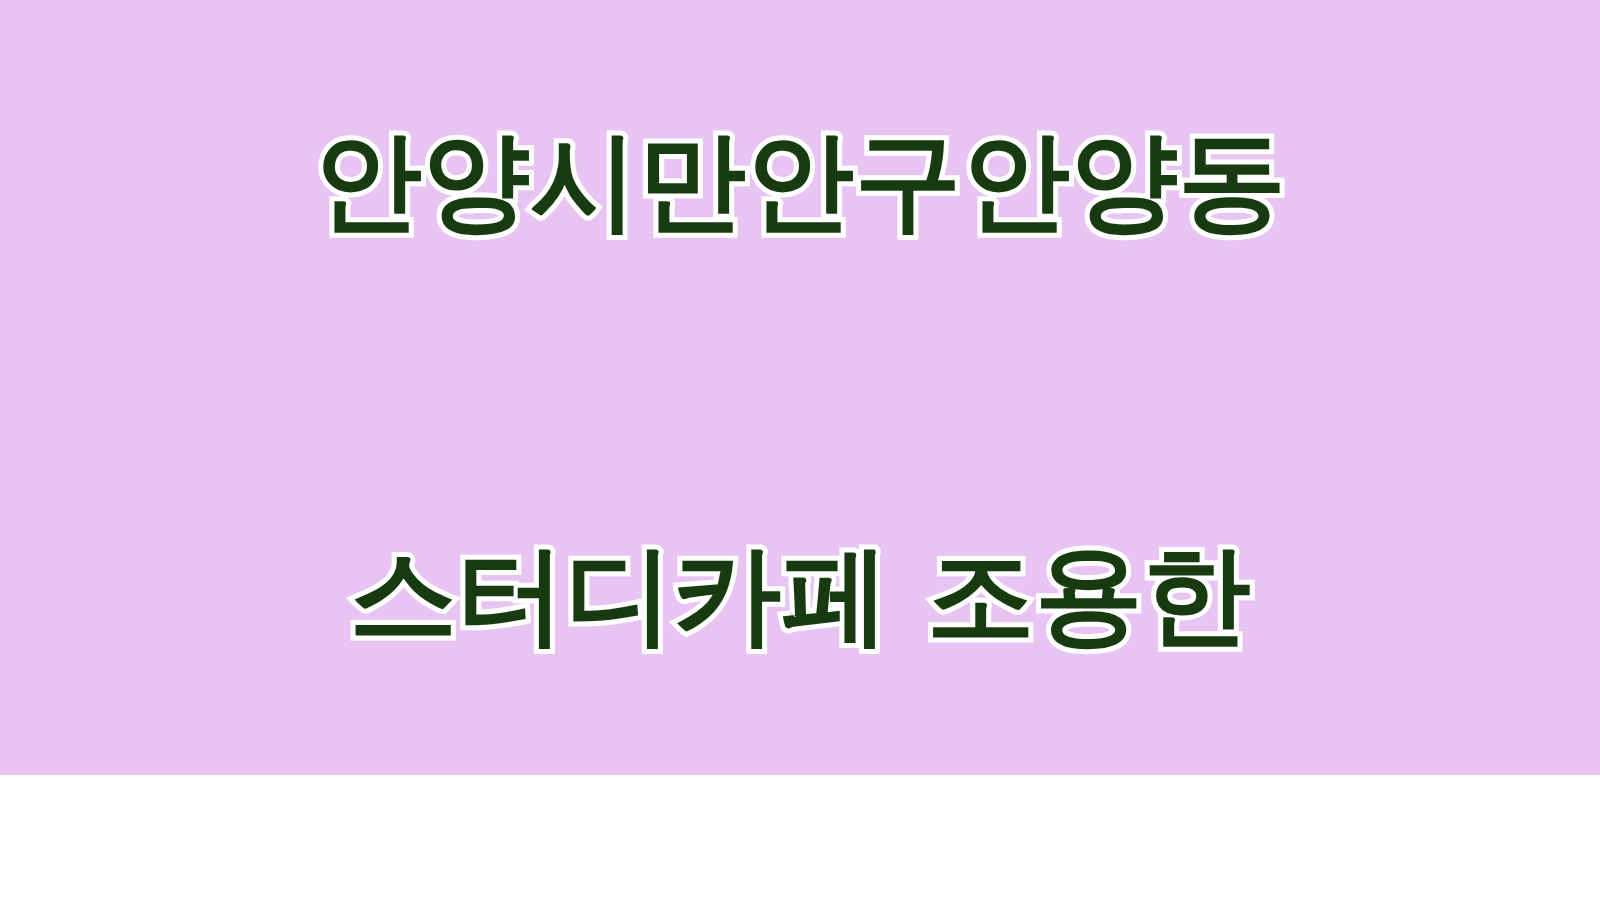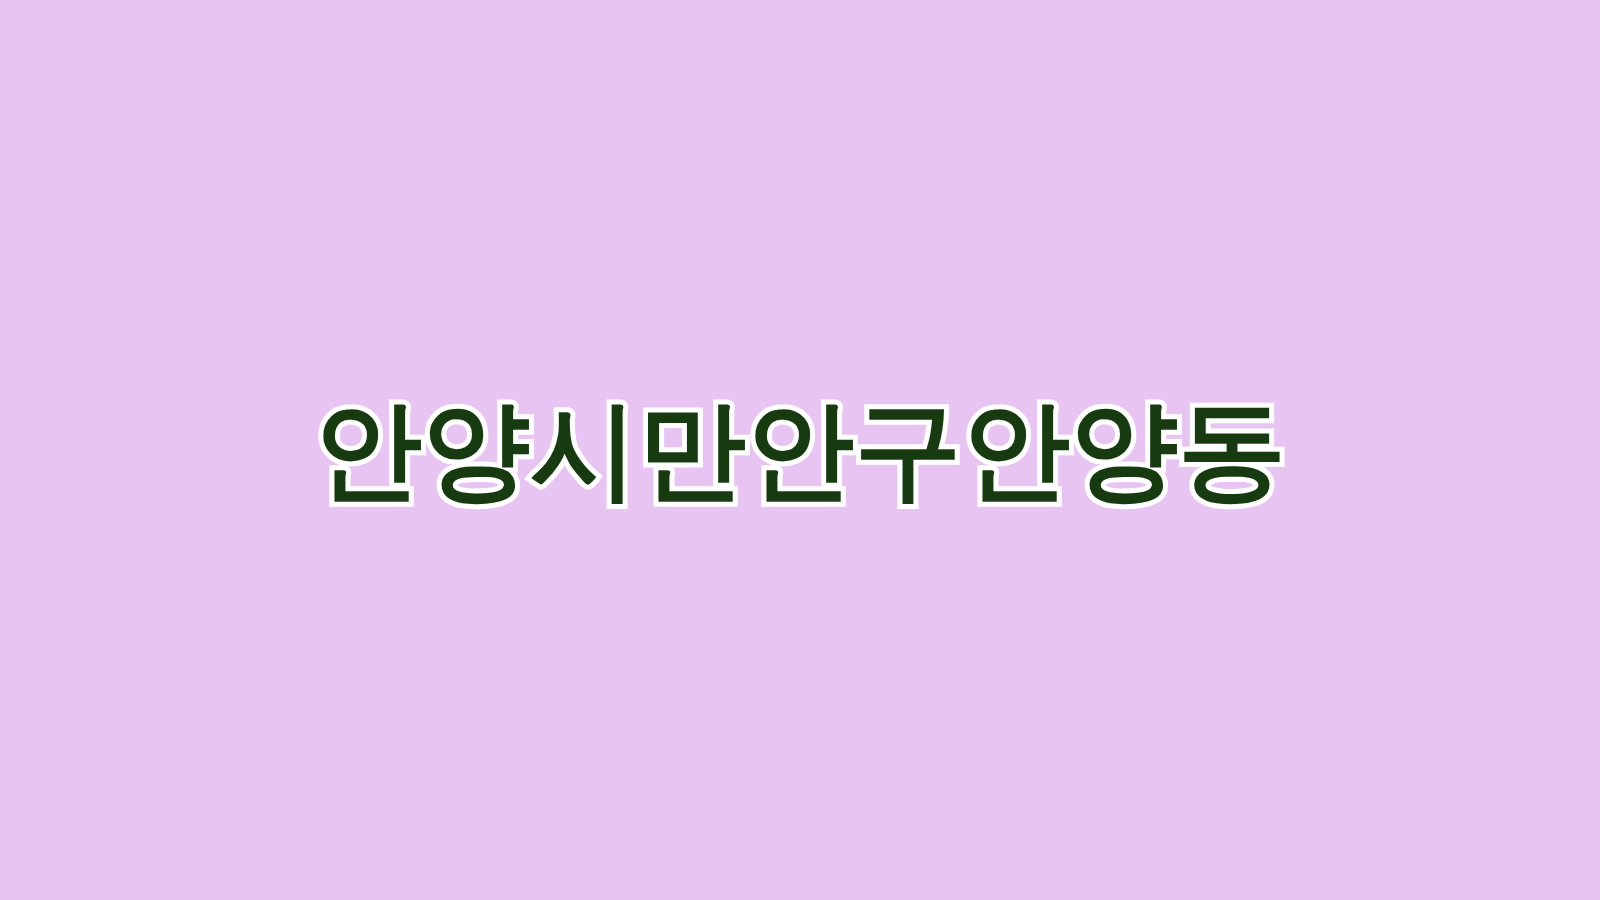--- a/index.html
+++ b/index.html
@@ -10,21 +10,21 @@
   body {
     width: 1600px;
     height: 900px;
     overflow: hidden;
     font-family: "DejaVu Sans", "Liberation Sans", sans-serif;
   }
 
   #banner {
     position: relative;
     width: 1600px;
-    height: 900px;
+    height: 775px;
     box-sizing: border-box;
     display: flex;
     align-items: center;
     justify-content: center;
   }
 
   #headline {
     text-align: center;
     line-height: 138px;
     font-size: 108px;
@@ -42,14 +42,15 @@
   #headline .line {
     display: block;
   }
 </style>
 </head>
 <body>
 
 <div id="banner" style="background: rgb(232, 196, 243);">
   <h1 id="headline" style="color: rgb(23, 58, 17); font-size: 108px; line-height: 138px; text-align: center; -webkit-text-stroke-color: rgb(255, 255, 255);">
     <span class="line">안양시만안구안양동</span>
+    <span class="line">스터디카페 조용한</span>
   </h1>
 </div>
 
 </body></html>

